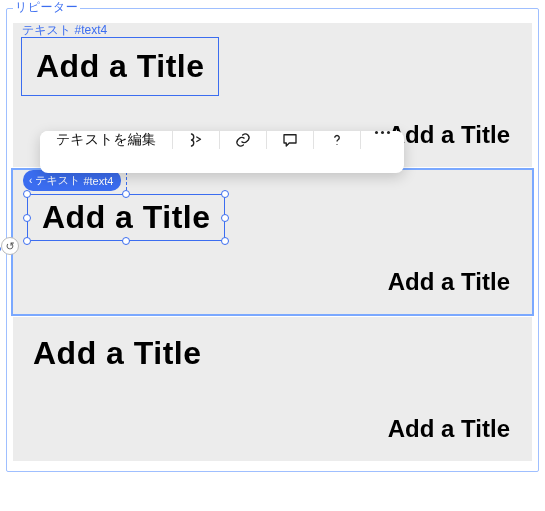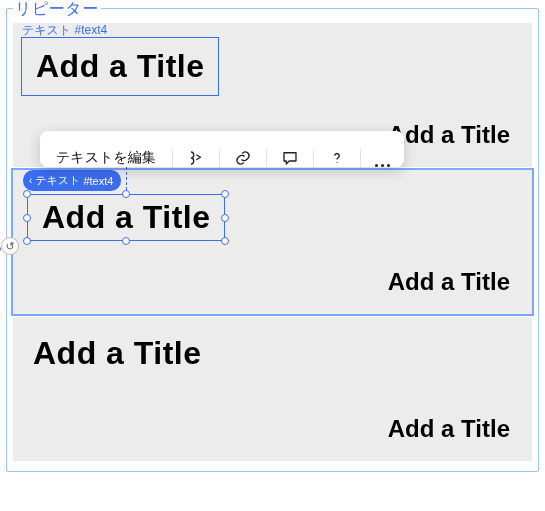--- a/index.html
+++ b/index.html
@@ -14,21 +14,21 @@
   .repeater-wrap {
     border: 1px solid #9fbfff;
     border-radius: 2px;
     padding: 0 6px 10px 6px;
     position: relative;
   }
   .repeater-label {
     position: absolute;
     top: -10px;
     left: 6px;
-    font-size: 16px;
+    font-size: 12px;
     color: #3b6df0;
     background: #fff;
     padding: 0 2px;
     letter-spacing: 0.5px;
   }
   .cell {
     background: #ececec;
     margin-top: 14px;
     padding: 14px 20px 24px 8px;
     position: relative;
@@ -68,25 +68,25 @@
     font-size: 12px;
     color: #3b6df0;
     white-space: nowrap;
   }
   
   .toolbar {
     position: absolute;
     left: 40px;
     top: 131px;
     display: flex;
-    align-items: flex-end;
+    align-items: flex-start;
     background: #fff;
     border-radius: 8px;
     box-shadow: 0 4px 14px rgba(0,0,0,0.18);
-    height: 36px;
+    height: 42px;
     overflow: hidden;
     z-index: 10;
   }
   .toolbar .btn {
     display: flex;
     align-items: center;
     justify-content: center;
     padding: 0 14px;
     font-size: 14px;
     color: #111;

